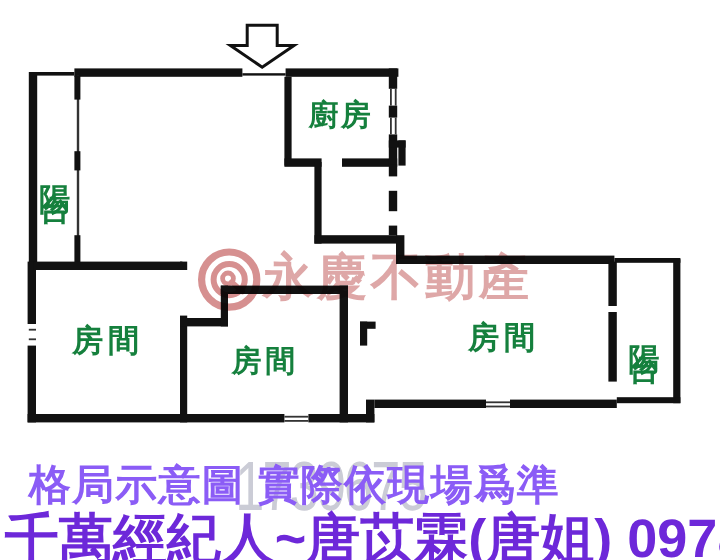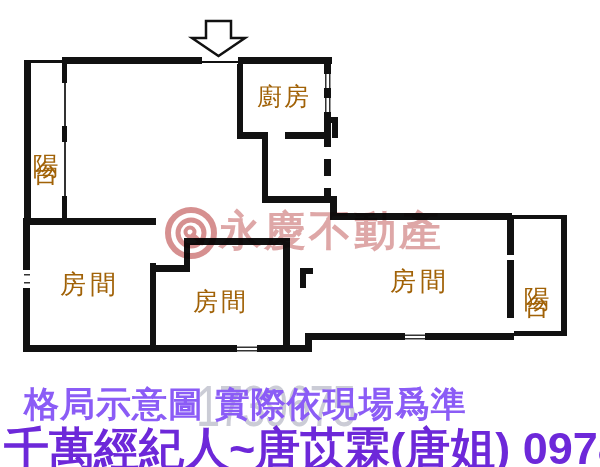--- a/index.html
+++ b/index.html
@@ -3,21 +3,21 @@
 <meta charset="utf-8">
 <style>
   html,body{margin:0;padding:0;background:#ffffff;}
   .canvas{
     position:relative;width:600px;height:467px;background:#ffffff;overflow:hidden;
     font-family:"Liberation Sans","DejaVu Sans",sans-serif;
   }
   .plan-svg{position:absolute;left:0;top:0;z-index:1;}
   .room-label{
     position:absolute;transform:translate(-50%,-50%);
-    color:#a16207;font-weight:400;white-space:nowrap;z-index:4;line-height:1.02;
+    color:#15803d;font-weight:700;white-space:nowrap;z-index:4;line-height:1.02;
   }
   .vertical{writing-mode:vertical-rl;text-orientation:upright;}
   .lbl-balcony-left{left:46px;top:139px;font-size:26px;letter-spacing:5px;}
   .lbl-living{left:124px;top:136px;font-size:28px;letter-spacing:6px;}
   .lbl-kitchen{left:284px;top:97px;font-size:25px;letter-spacing:2px;}
   .lbl-bath{left:297px;top:167px;font-size:25px;letter-spacing:1px;}
   .lbl-bed-left{left:90px;top:284px;font-size:26px;letter-spacing:4px;}
   .lbl-bed-mid{left:221px;top:302px;font-size:25px;letter-spacing:3px;}
   .lbl-bed-right{left:420px;top:281px;font-size:26px;letter-spacing:4px;}
   .lbl-balcony-right{left:537px;top:272px;font-size:26px;letter-spacing:5px;}

